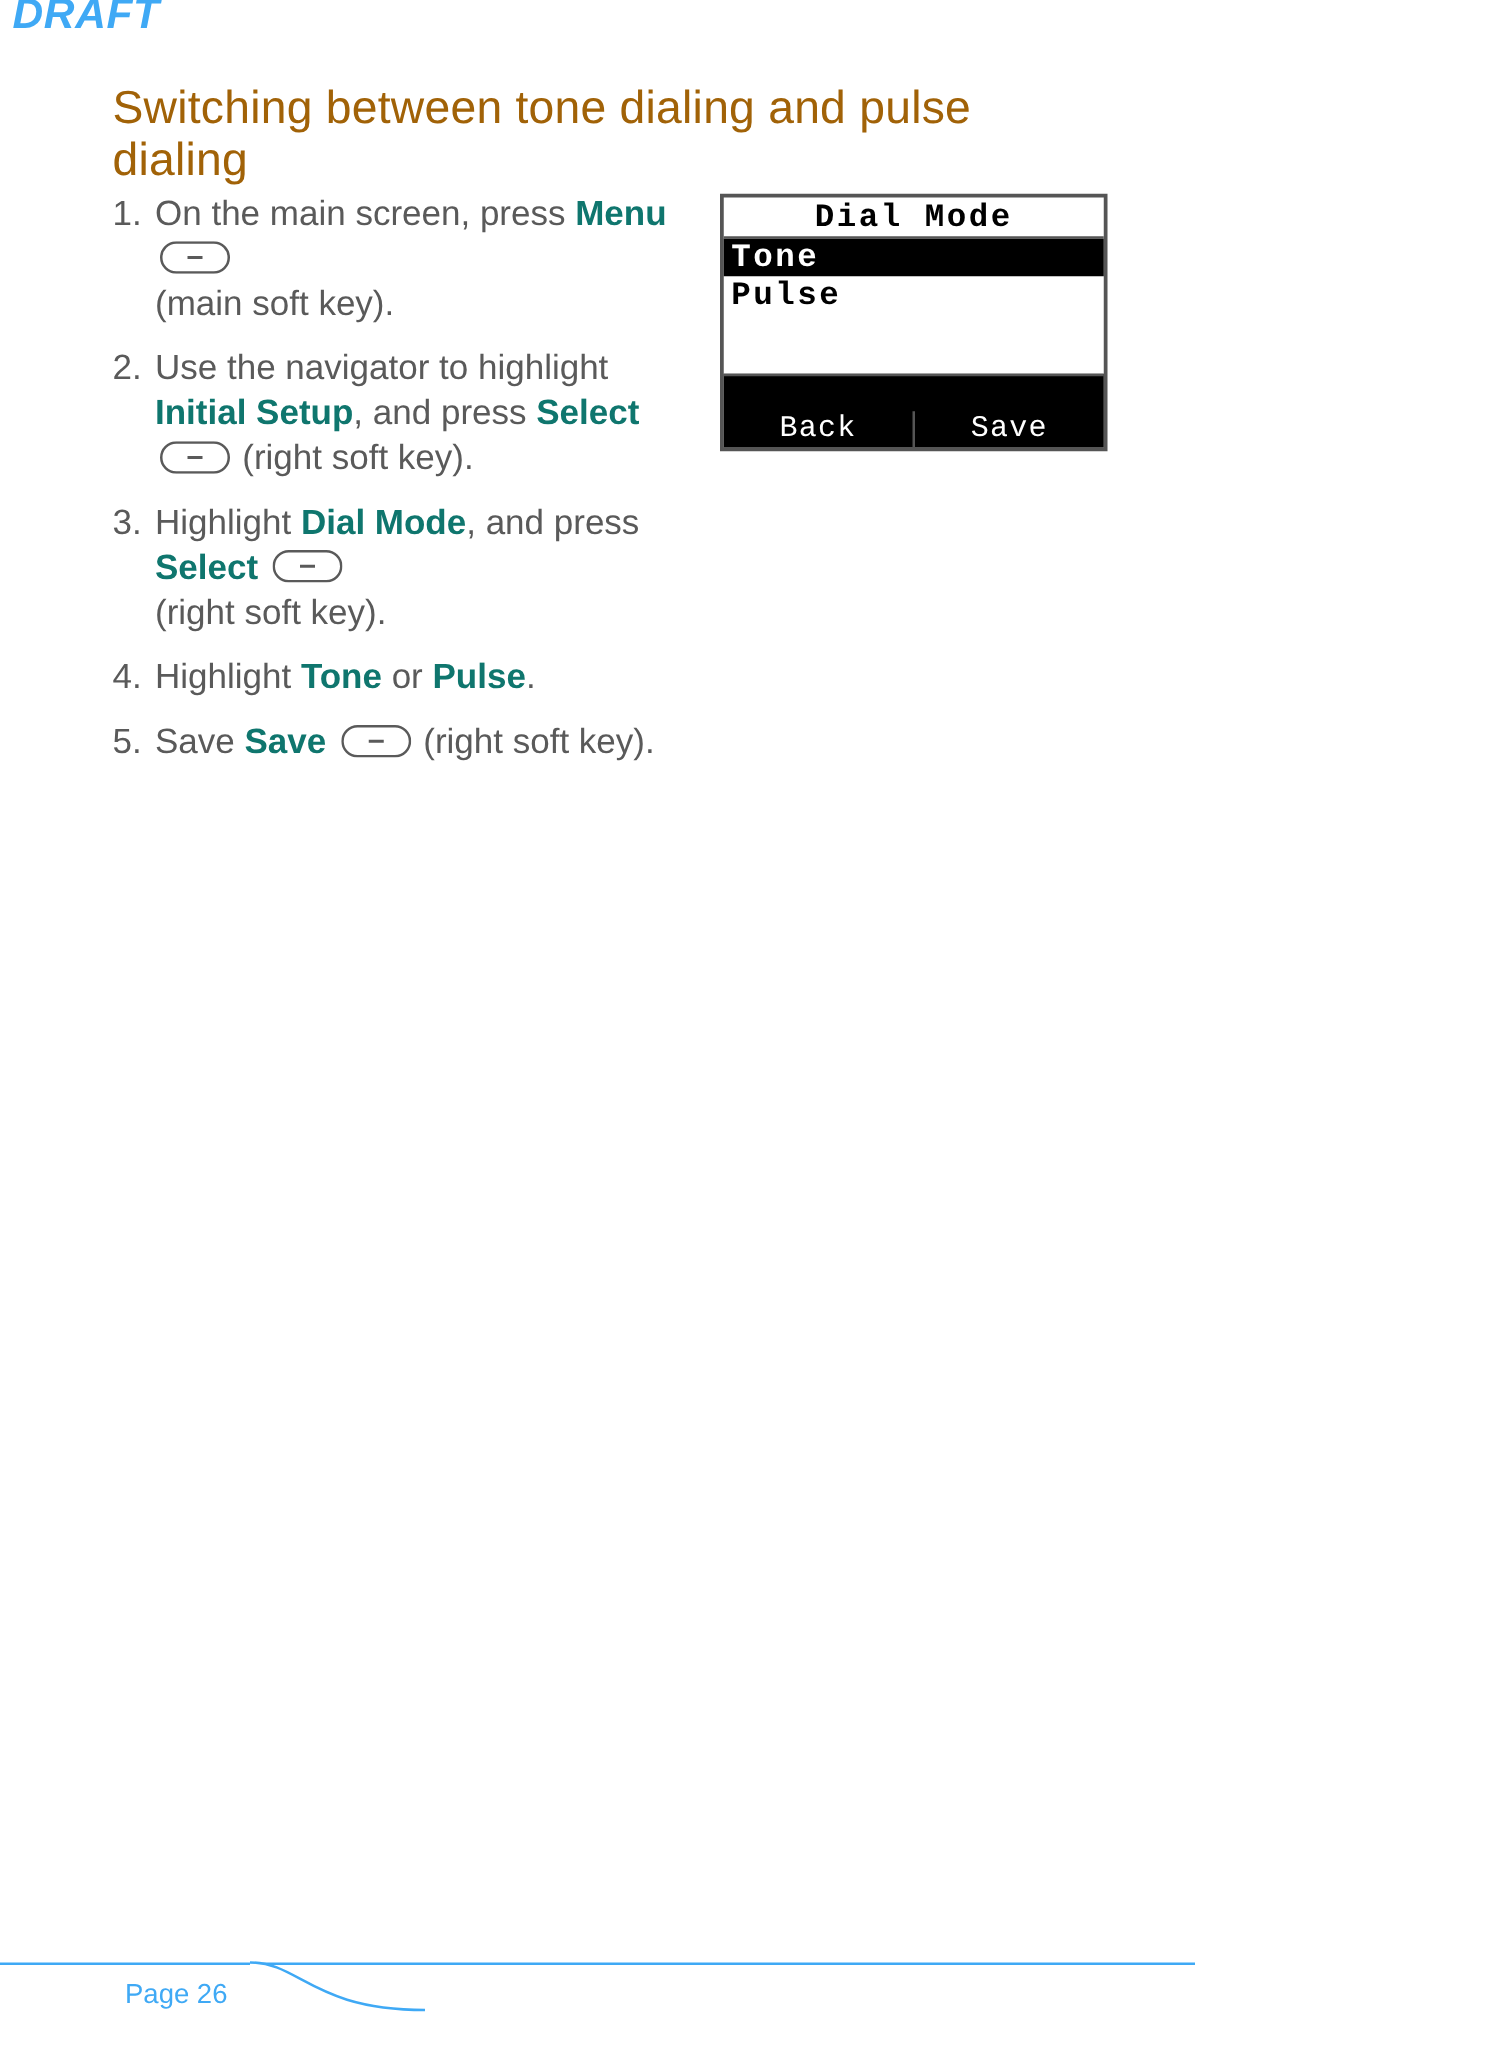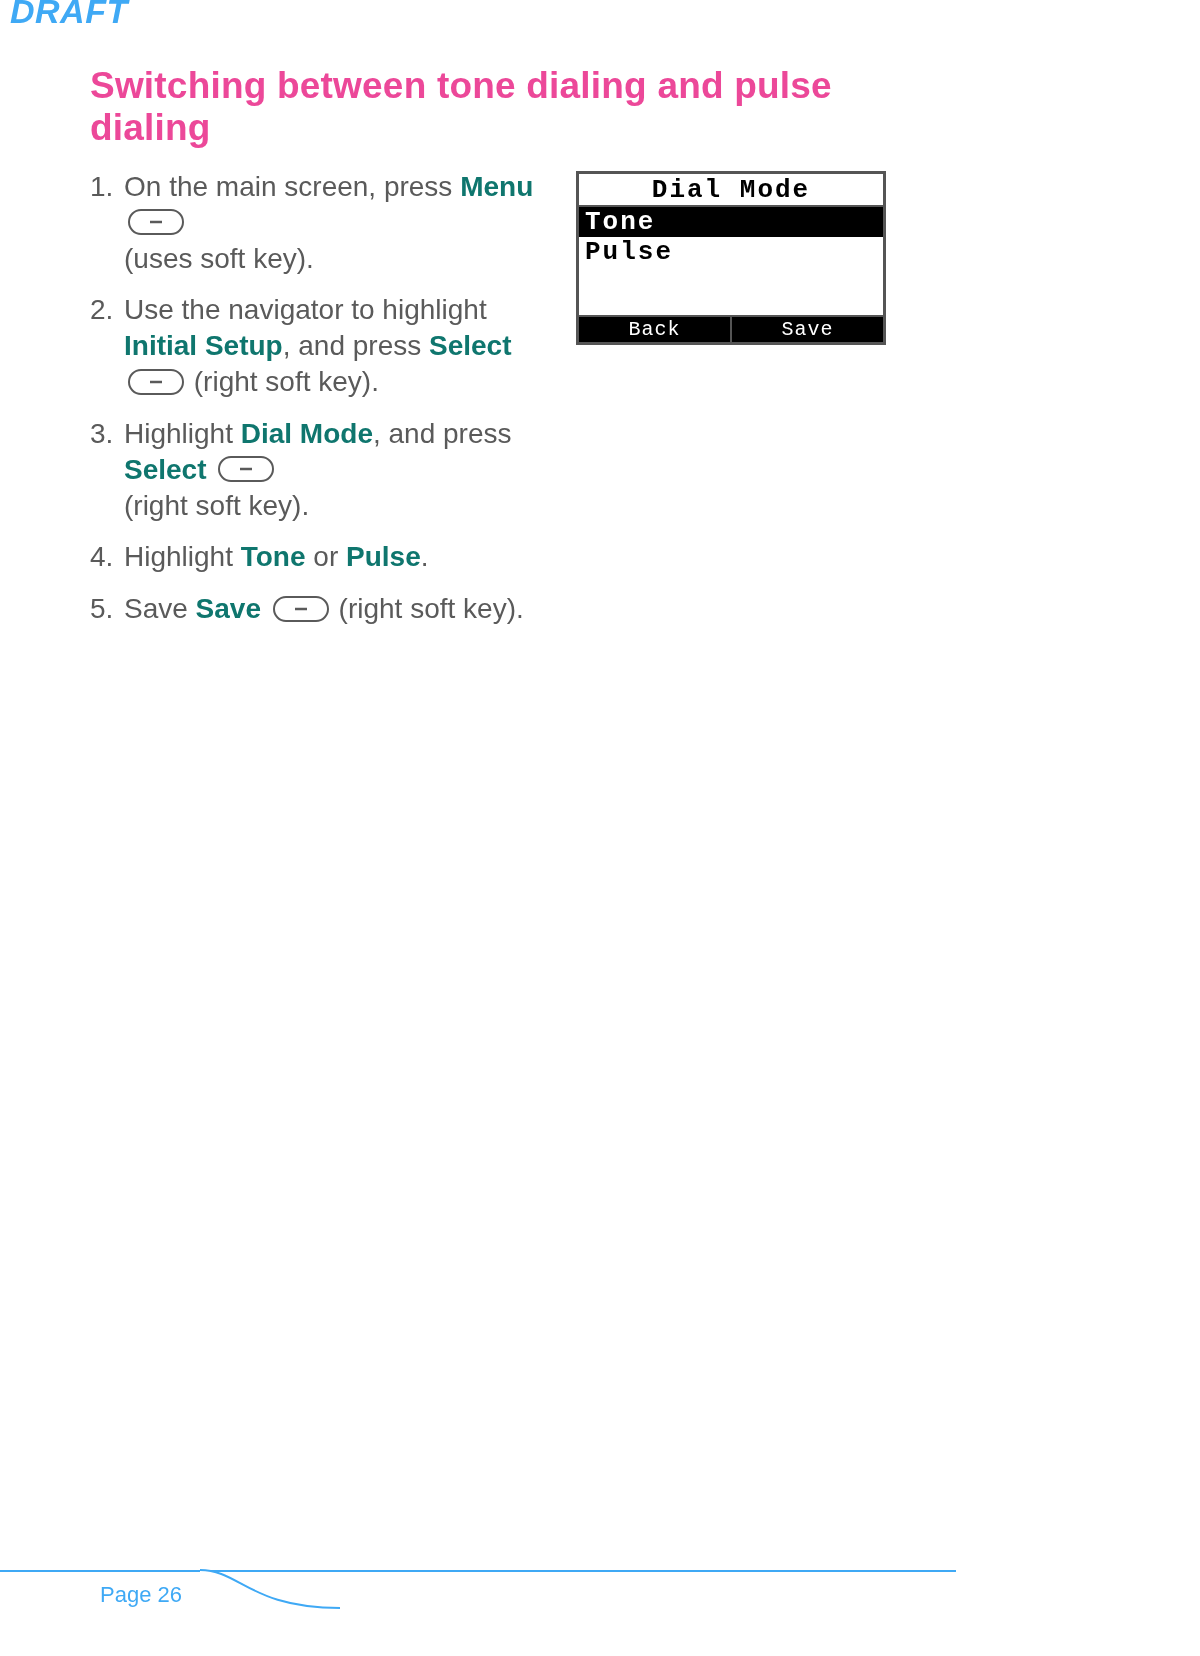--- a/index.html
+++ b/index.html
@@ -15,24 +15,24 @@
     color: #3FA9F5;
     letter-spacing: 0.5px;
   }
   .content {
     position: absolute;
     top: 65px;
     left: 90px;
     right: 70px;
   }
   h1.section-title {
-    color: #ec4899;
-    font-weight: 700;
+    color: #a16207;
+    font-weight: 400;
     font-size: 37px;
-    margin-bottom: 20px;
+    margin-bottom: 4px;
     letter-spacing: 0.2px;
   }
   .intro {
     font-size: 28px;
     line-height: 1.28;
     margin-bottom: 14px;
     color: #5a5a5a;
   }
   .body-row {
     display: flex;
@@ -100,23 +100,24 @@
   }
   .phone-soft {
     display: flex;
     border-top: 2px solid #555;
     background: #000;
     color: #fff;
   }
   .phone-soft > div {
     flex: 1;
     text-align: center;
-    font-size: 20px;
+    font-size: 24px;
     letter-spacing: 1px;
     padding: 1px 0;
+    margin-top: 28px;
   }
   .phone-soft > div:first-child { border-right: 2px solid #555; }
   
   .footer {
     position: absolute;
     left: 0;
     right: 0;
     bottom: 36px;
     height: 50px;
   }
@@ -155,21 +156,21 @@
       <ol class="steps">
 
         <li>
           <span>On the main screen, press </span><span class="b">Menu</span>
           <span class="softkey-icon">
             <svg width="56" height="26" viewBox="0 0 56 26">
                 <rect x="1" y="1" width="54" height="24" rx="12" ry="12" fill="none" stroke="#5a5a5a" stroke-width="2"></rect>
                 <line x1="22" y1="13" x2="34" y2="13" stroke="#5a5a5a" stroke-width="2.5"></line>
               </svg>
           </span><br>
-          <span> (uses soft key).</span>
+          <span> (main soft key).</span>
         </li>
 
         <li>
           <span>Use the navigator to highlight </span><span class="b">Initial Setup</span><span>, and press </span><span class="b">Select</span>
           <span class="softkey-icon">
             <svg width="56" height="26" viewBox="0 0 56 26">
                 <rect x="1" y="1" width="54" height="24" rx="12" ry="12" fill="none" stroke="#5a5a5a" stroke-width="2"></rect>
                 <line x1="22" y1="13" x2="34" y2="13" stroke="#5a5a5a" stroke-width="2.5"></line>
               </svg>
           </span><span> (right soft key).</span>

